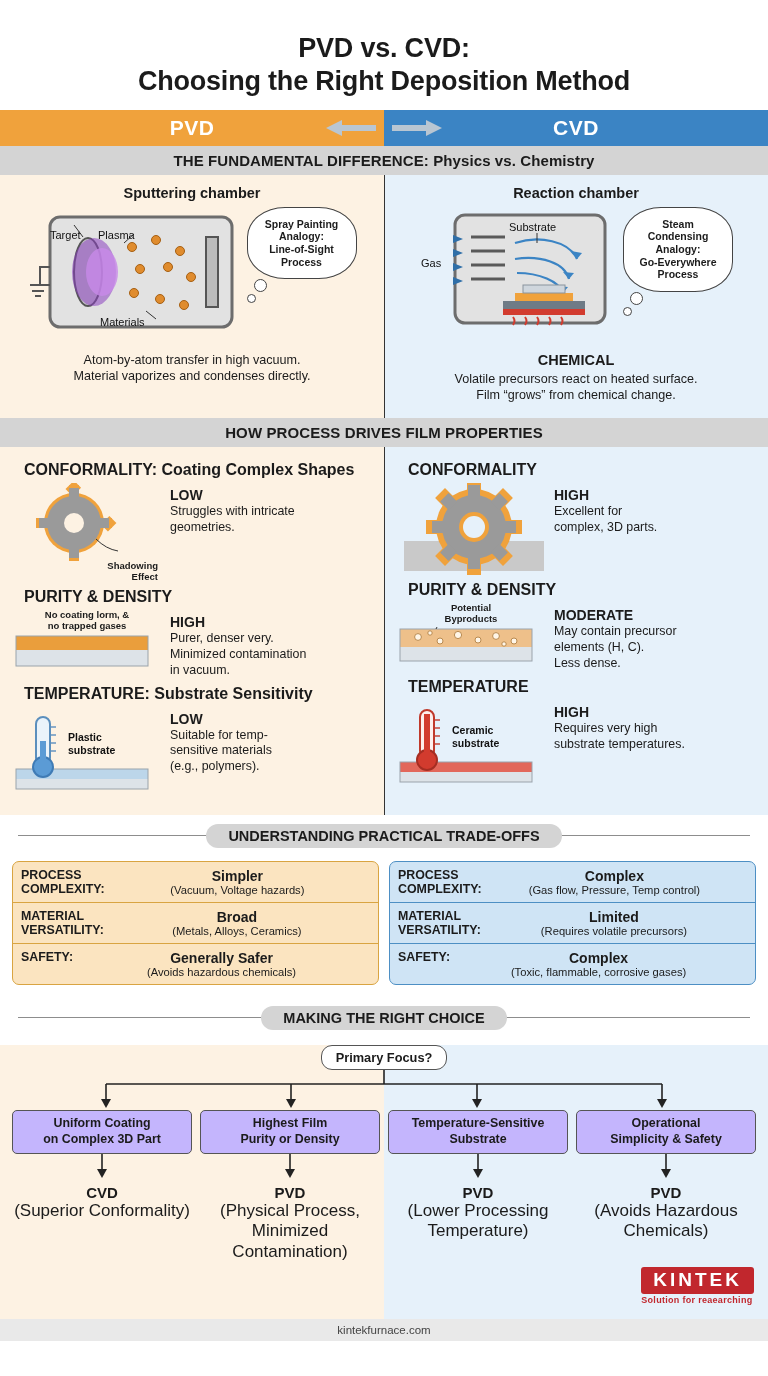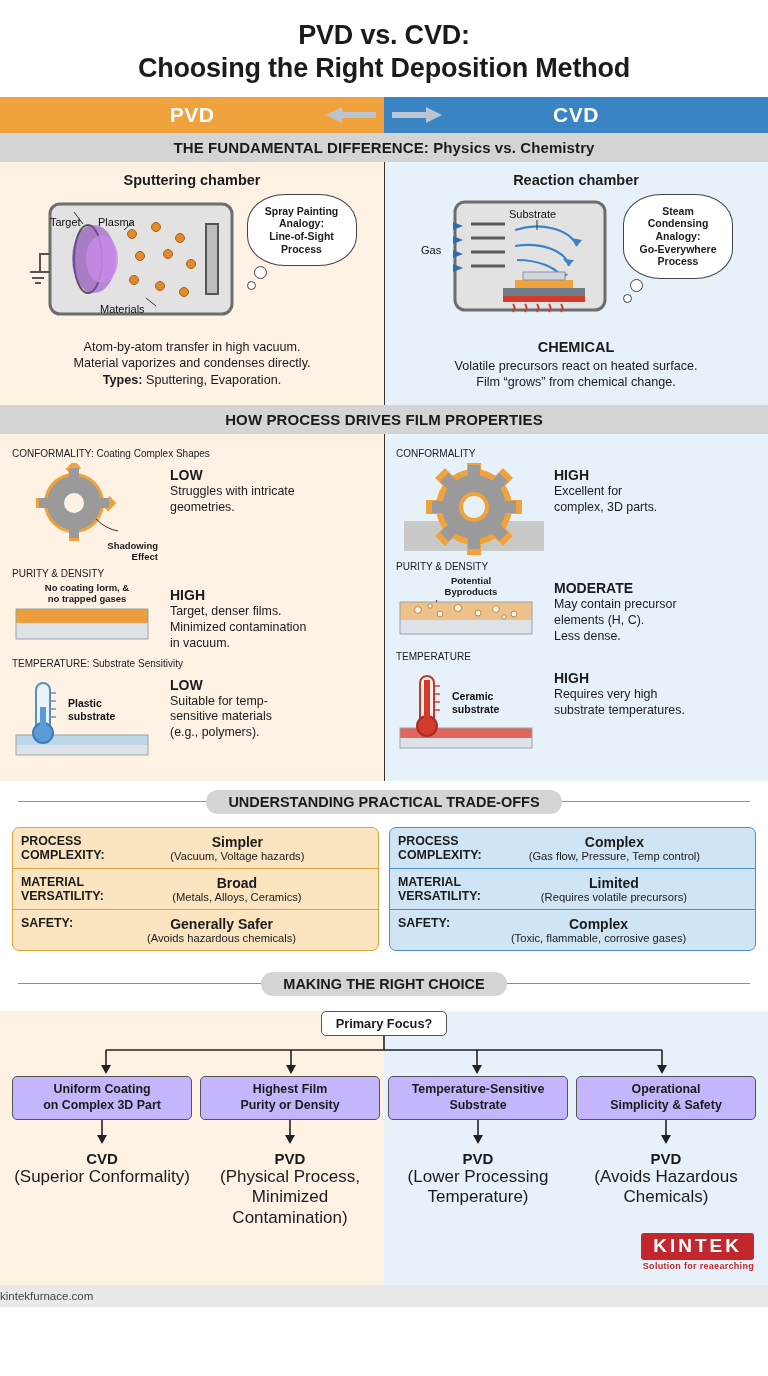--- a/index.html
+++ b/index.html
@@ -8,21 +8,21 @@
     background:#ffffff;
     font-family:"Liberation Sans", sans-serif;
     color:#1b1b1b;
     -webkit-font-smoothing:antialiased;
   }
   .page{width:768px;position:relative;overflow:hidden;}
 
   
   .title{
     text-align:center;
-    padding:19px 20px 12px;
+    padding:32px 20px 12px;
     font-size:27px;
     font-weight:bold;
     line-height:1.22;
     letter-spacing:-0.2px;
   }
   .title .l2{display:block;}
 
   
   .headbar{display:flex;height:36px;position:relative;}
   .headbar .pvd{
@@ -77,21 +77,21 @@
   }
   .cloud .b1{width:11px;height:11px;left:6px;bottom:-14px;}
   .cloud .b2{width:7px;height:7px;left:-1px;bottom:-25px;}
   .fund-text{text-align:center;margin-top:10px;}
   .fund-text .kw{font-size:14.5px;font-weight:bold;margin-bottom:3px;}
   .fund-text p{margin:0;font-size:12.6px;line-height:1.32;}
   .fund-text b{font-weight:bold;}
 
   
   .props{padding:8px 12px 12px;}
-  .prop-h{font-size:10px;font-weight:normal;margin:6px 0 4px;}
+  .prop-h{font-size:16px;font-weight:bold;margin:6px 12px 4px;}
   .prop-row{display:flex;gap:8px;align-items:flex-start;}
   .prop-vis{width:150px;flex:none;}
   .prop-txt{flex:1;padding-top:4px;}
   .prop-txt .lvl{font-size:14px;font-weight:bold;margin-bottom:1px;}
   .prop-txt .dsc{font-size:12.4px;line-height:1.28;}
 
   
   .pill-wrap{position:relative;padding:9px 0 7px;background:#fff;}
   .pill-wrap:before{
     content:"";position:absolute;left:18px;right:18px;top:50%;height:1px;background:#8d8d8d;
@@ -114,48 +114,48 @@
   .trow .val .s{font-size:11.2px;}
 
   
   .decision{position:relative;}
   .decision .bg{display:flex;position:absolute;inset:0;}
   .decision .bg .l{width:50%;background:#fdf2e3;}
   .decision .bg .r{width:50%;background:#e6f1fa;}
   .decision .content{position:relative;padding:0 0 10px;}
   .focus{
     display:block;margin:8px auto 0;width:max-content;background:#fff;
-    border:1.4px solid #555;border-radius:5px;padding:4px 14px;
+    border:1.4px solid #555;border-radius:11px;padding:4px 14px;
     font-size:12.8px;font-weight:bold;
   }
   .branch{height:40px;position:relative;}
   .opts{display:flex;gap:8px;padding:0 12px;}
   .opt{flex:1;text-align:center;}
   .optbox{
     background:#c4b5fd;border:1.4px solid #555;border-radius:5px;
     padding:5px 3px;font-size:12.4px;font-weight:bold;line-height:1.22;
     min-height:32px;display:flex;align-items:center;justify-content:center;
   }
   .res{margin-top:4px;}
   .res .ans{font-size:15px;font-weight:bold;}
   .res .why{font-size:17px;line-height:1.22;}
 
   
   .brand{
     position:relative;text-align:right;padding:4px 14px 2px;
   }
-  .kintek{display:inline-block;text-align:right;}
+  .kintek{display:inline-block;text-align:left;}
   .kintek .kbox{
     background:#c1272d;color:#fff;font-weight:bold;font-size:19px;
     letter-spacing:3px;padding:2px 12px 3px;border-radius:3px;
     font-family:"Liberation Sans", sans-serif;
   }
   .kintek .ksub{color:#c1272d;font-size:9px;font-weight:bold;letter-spacing:.3px;margin-top:1px;}
   .footer{
-    background:#e9e9e9;padding:5px 0;font-size:11.5px;color:#444;
+    background:#e9e9e9;text-align:center;padding:5px 0;font-size:11.5px;color:#444;
   }
   svg{display:block;}
 </style>
 </head>
 <body>
 
 <div class="page">
 
   <div class="title">
     <span>PVD vs. CVD:</span>
@@ -221,22 +221,20 @@
               <div>Line-of-Sight</div>
               <div>Process</div>
               <span class="b1"></span>
                 <span class="b2"></span>
             </div>
           </div>
         </div>
         <div class="fund-text">
           <p>Atom-by-atom transfer in high vacuum.</p>
           <p>Material vaporizes and condenses directly.</p>
-          <p><b>Types:</b>
-             <span>Sputtering, Evaporation.</span></p>
         </div>
       </div>
     </div>
 
     <div class="col right">
       <div class="fund">
         <h3>Reaction chamber</h3>
         <div class="diagram-row">
           <svg width="200" height="135" viewBox="0 0 200 135">
             <rect x="36" y="8" width="150" height="108" rx="10" fill="#e2e2e2" stroke="#6d6d6d" stroke-width="3"></rect>
@@ -353,21 +351,21 @@
               <div>no trapped gases</div>
             </div>
             <svg width="140" height="38" viewBox="0 0 140 38">
               <rect x="4" y="2" width="132" height="14" fill="#ea9e3c"></rect>
               <rect x="4" y="16" width="132" height="16" fill="#dde3e8"></rect>
               <rect x="4" y="2" width="132" height="30" fill="none" stroke="#9aa3ab" stroke-width="1"></rect>
             </svg>
           </div>
           <div class="prop-txt">
             <div class="lvl">HIGH</div>
-            <div class="dsc">Target, denser films.</div>
+            <div class="dsc">Purer, denser very.</div>
             <div class="dsc">Minimized contamination</div>
             <div class="dsc">in vacuum.</div>
           </div>
         </div>
 
         <div class="prop-h">TEMPERATURE: Substrate Sensitivity</div>
         <div class="prop-row">
           <div class="prop-vis">
             <svg width="150" height="96" viewBox="0 0 150 96">
               <rect x="4" y="62" width="132" height="10" fill="#bcd6ea"></rect>

